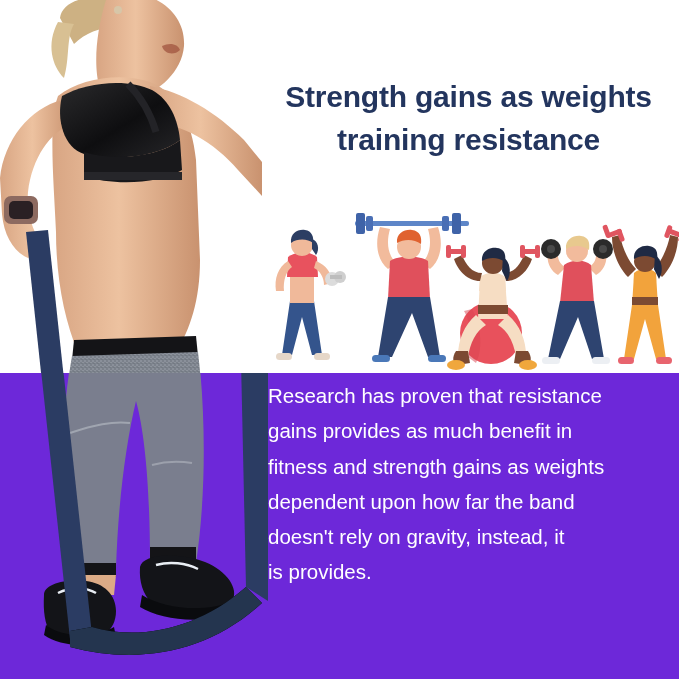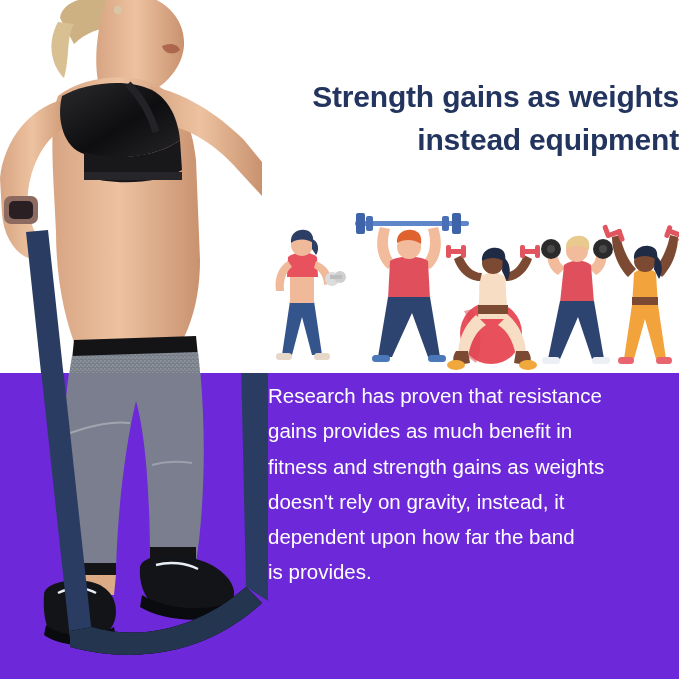--- a/index.html
+++ b/index.html
@@ -41,21 +41,21 @@
     position:absolute;
     left:258px; top:76px;
     width:421px;
     text-align:center;
     color:#23355e;
     font-size:30px;
     font-weight:bold;
     line-height:1.42;
     letter-spacing:-0.2px;
   }
-  .headline .hl-line { display:block;text-align:right; }
+  .headline .hl-line { display:block; }
 
   
   .info-panel {
     position:absolute;
     left:0; top:373px;
     width:679px; height:326px;
     background:#6d28d9;
   }
   .info-panel-inner {
     position:absolute;
@@ -168,21 +168,21 @@
         <path d="M156 566 C170 562 186 564 198 570" stroke="#e9eef4" stroke-width="2.5" fill="none"></path>
         <path d="M152 578 C168 574 188 576 202 584" stroke="#e9eef4" stroke-width="2.5" fill="none"></path>
       </g>
 
       <path d="M26 232 L48 230 L92 640 L70 644 Z" fill="#2b3c63"></path>
     </svg>
   </div>
 
   <div class="headline">
     <span class="hl-line">Strength gains as weights</span>
-    <span class="hl-line">instead equipment</span>
+    <span class="hl-line">training resistance</span>
   </div>
 
   <div class="figures-strip">
     <svg class="figures-svg" viewBox="0 0 417 170">
 
       <g>
 
         <path d="M28 96 L52 96 L60 150 L50 150 L40 112 L30 150 L20 150 Z" fill="#34548c"></path>
         <rect x="14" y="148" width="16" height="7" rx="3.5" fill="#e6d7c8"></rect>
         <rect x="52" y="148" width="16" height="7" rx="3.5" fill="#e6d7c8"></rect>
@@ -315,22 +315,22 @@
         <rect x="394" y="152" width="16" height="7" rx="3.5" fill="#e8646e"></rect>
       </g>
     </svg>
   </div>
 
   <div class="info-panel">
     <div class="info-panel-inner">
       <span class="info-line">Research has proven that resistance</span>
       <span class="info-line">gains provides as much benefit in</span>
       <span class="info-line">fitness and strength gains as weights</span>
+      <span class="info-line">dependent upon how far the band</span>
       <span class="info-line">doesn't rely on gravity, instead, it</span>
-      <span class="info-line">dependent upon how far the band</span>
       <span class="info-line">is provides.</span>
     </div>
   </div>
 
   <svg class="band-overlay" viewBox="0 0 268 306">
 
     <path d="M72 -20 L198 -24 C206 44 206 124 196 190
              L150 190 C150 124 146 64 136 28
              C126 70 118 130 116 196 L64 196 C58 120 62 38 72 -20 Z" fill="#7b818b" opacity="0.97"></path>
     <path d="M70 60 C94 52 112 48 130 50" stroke="#cfd4da" stroke-width="2" fill="none" opacity="0.45"></path>

